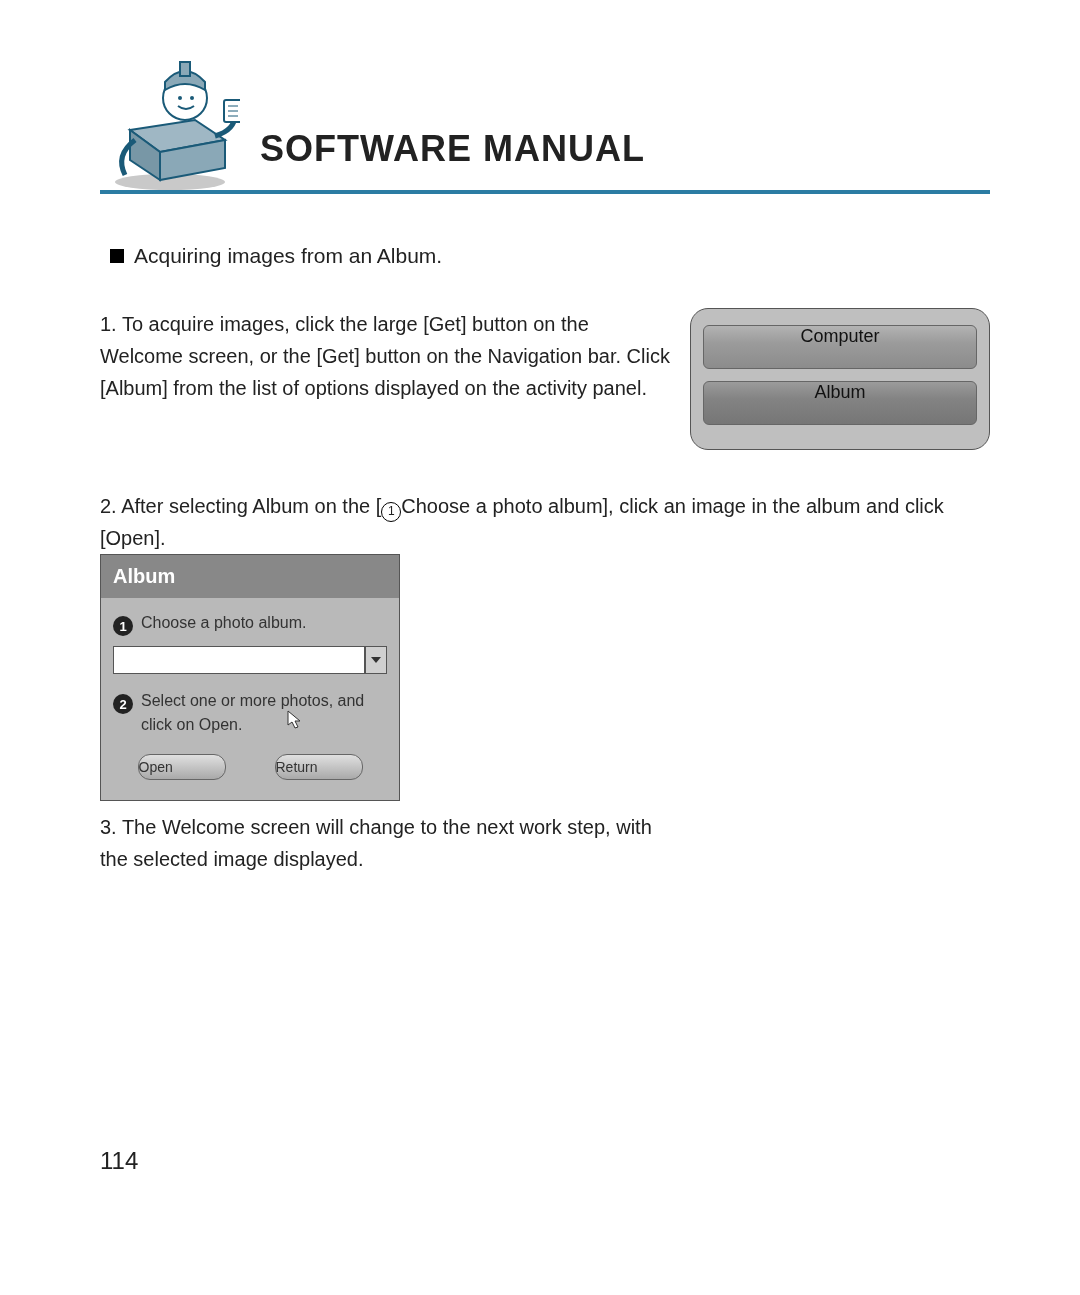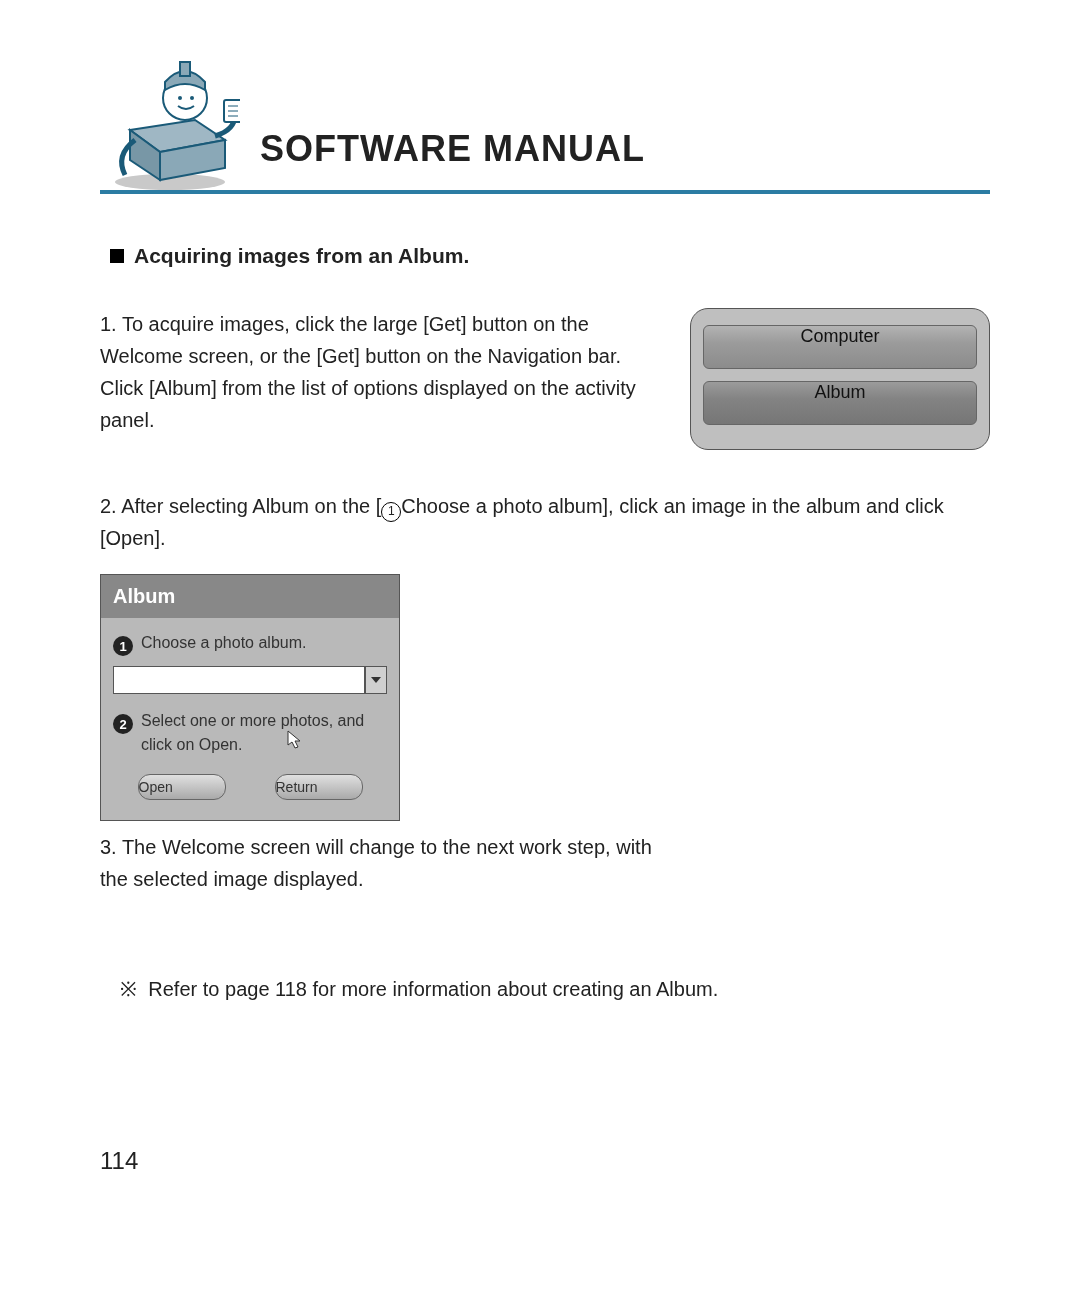--- a/index.html
+++ b/index.html
@@ -29,38 +29,37 @@
     flex-shrink: 0;
   }
   .title {
     font-size: 36px;
     font-weight: 700;
     letter-spacing: 1px;
     padding-bottom: 20px;
   }
   .section-heading {
     font-size: 21px;
-    font-weight: 700;
+    font-weight: 400;
     margin-left: 10px;
     margin-bottom: 40px;
     display: flex;
     align-items: center;
   }
   .black-square {
     width: 14px;
     height: 14px;
     background: #000;
     margin-right: 10px;
     display: inline-block;
   }
   .content-row {
     display: flex;
     align-items: flex-start;
     margin-bottom: 40px;
-    gap: 20px;
   }
   .step-text {
     font-size: 20px;
     line-height: 1.6;
     flex: 1;
     padding-right: 20px;
   }
   .step-text .num {
     display: inline;
   }
@@ -298,19 +297,16 @@
           </div>
         </div>
       </div>
     </div>
   </div>
 
   <div class="step-text" style="margin-top:-30px; max-width:560px;">
     <span class="num">3.</span><span> The Welcome screen will change to the next work step, with the selected image displayed.</span>
   </div>
 
-  <div class="note">
-    <span class="reference-mark">※</span><span> Refer to page 118 for more information about creating an Album.</span>
-  </div>
 
 </div>
 
 <div class="page-number">114</div>
 
 </body></html>

